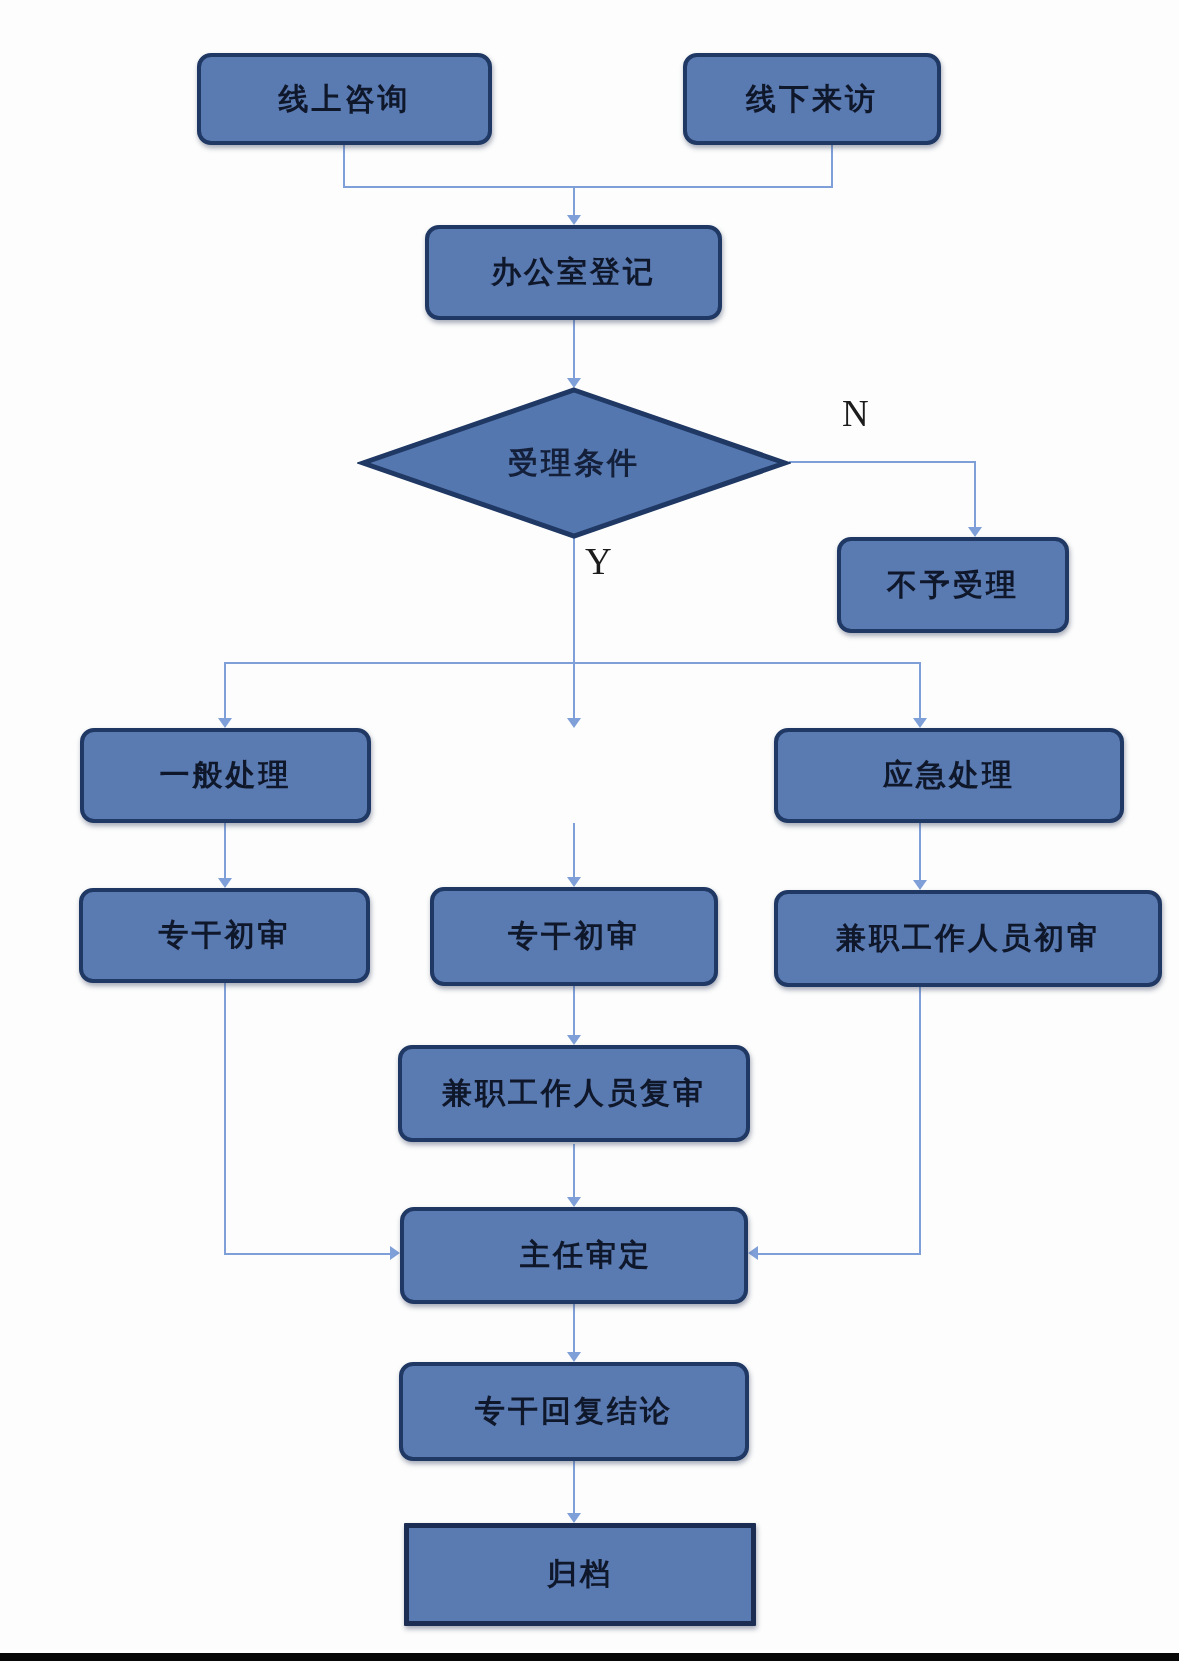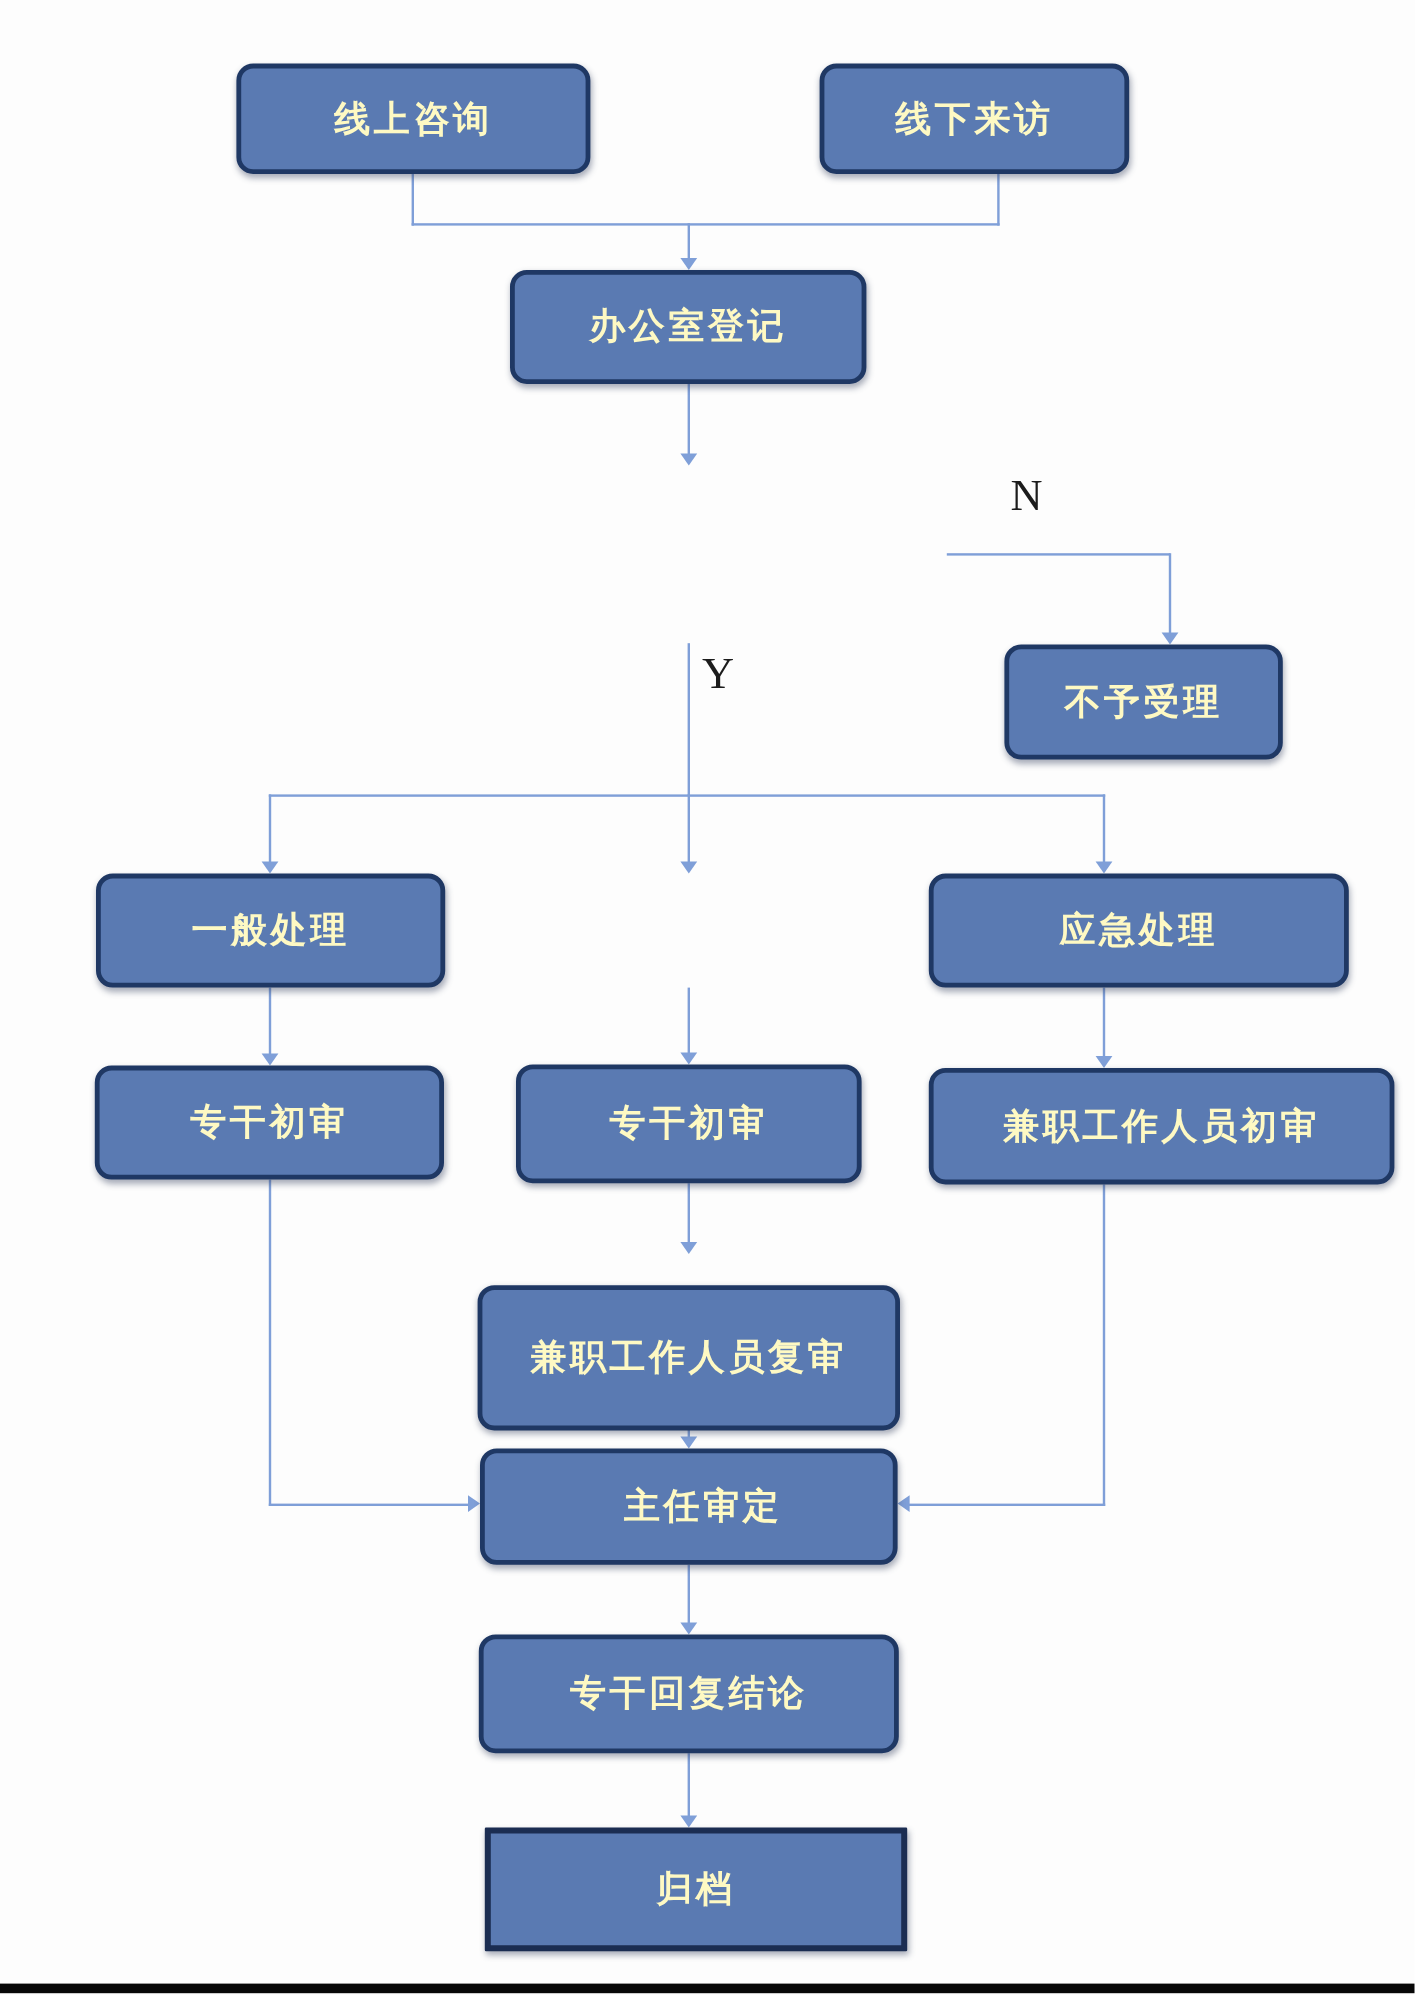--- a/index.html
+++ b/index.html
@@ -16,21 +16,21 @@
     box-sizing:border-box;
     background:#5a7ab2;
     border:4px solid #1f3864;
     border-radius:14px;
     display:flex;
     align-items:center;
     justify-content:center;
     font-weight:700;
     font-size:30px;
     letter-spacing:3px;
-    color:#fef9c3;
+    color:#0f172a;
     box-shadow:1px 3px 5px rgba(60,72,100,0.45);
     text-align:center;
   }
   .node.archive{
     border-radius:1px;
     border:5px solid #1b2d52;
   }
   .hline,.vline{position:absolute;background:#7f9fd8;}
   .hline{height:2px;}
   .vline{width:2px;}
@@ -114,35 +114,41 @@
 
   <div class="blabel" style="left:842px;top:392px;">N</div>
   <div class="blabel" style="left:585px;top:540px;">Y</div>
 
   <div class="node" style="left:197px;top:53px;width:295px;height:92px;">线上咨询</div>
 
   <div class="node" style="left:683px;top:53px;width:258px;height:92px;">线下来访</div>
 
   <div class="node" style="left:425px;top:225px;width:297px;height:95px;">办公室登记</div>
 
+  <div class="diamond-wrap">
+    <svg width="434" height="154" viewBox="0 0 434 154">
+      <polygon points="217,4 428,77 217,150 6,77" fill="#5577af" stroke="#1f3864" stroke-width="5"></polygon>
+    </svg>
+    <div class="diamond-label">受理条件</div>
+  </div>
 
   <div class="node" style="left:837px;top:537px;width:232px;height:96px;">不予受理</div>
 
   <div class="node" style="left:80px;top:728px;width:291px;height:95px;">一般处理</div>
 
 
   <div class="node" style="left:774px;top:728px;width:350px;height:95px;">应急处理</div>
 
   <div class="node" style="left:79px;top:888px;width:291px;height:95px;">专干初审</div>
 
   <div class="node" style="left:430px;top:887px;width:288px;height:99px;">专干初审</div>
 
   <div class="node" style="left:774px;top:890px;width:388px;height:97px;">兼职工作人员初审</div>
 
-  <div class="node" style="left:398px;top:1071px;width:352px;height:121px;">兼职工作人员复审</div>
+  <div class="node" style="left:398px;top:1045px;width:352px;height:97px;">兼职工作人员复审</div>
 
   <div class="node" style="left:400px;top:1207px;width:348px;height:97px;padding-left:24px;">主任审定</div>
 
   <div class="node" style="left:399px;top:1362px;width:350px;height:99px;">专干回复结论</div>
 
   <div class="node archive" style="left:404px;top:1523px;width:352px;height:103px;">归档</div>
 
   <div class="bottom-bar"></div>
 </div>
 

